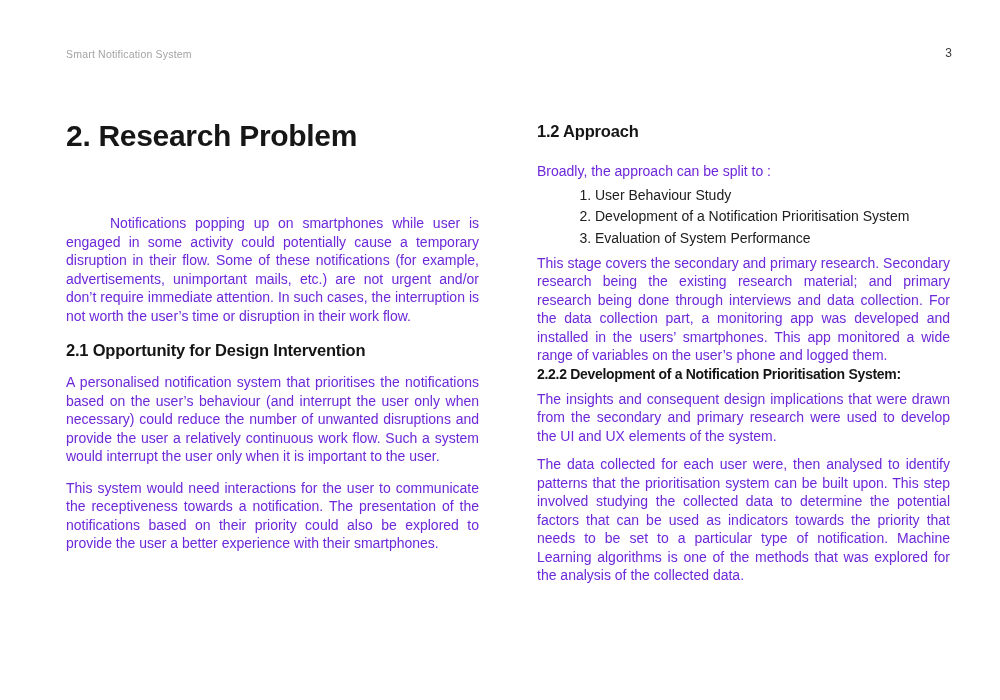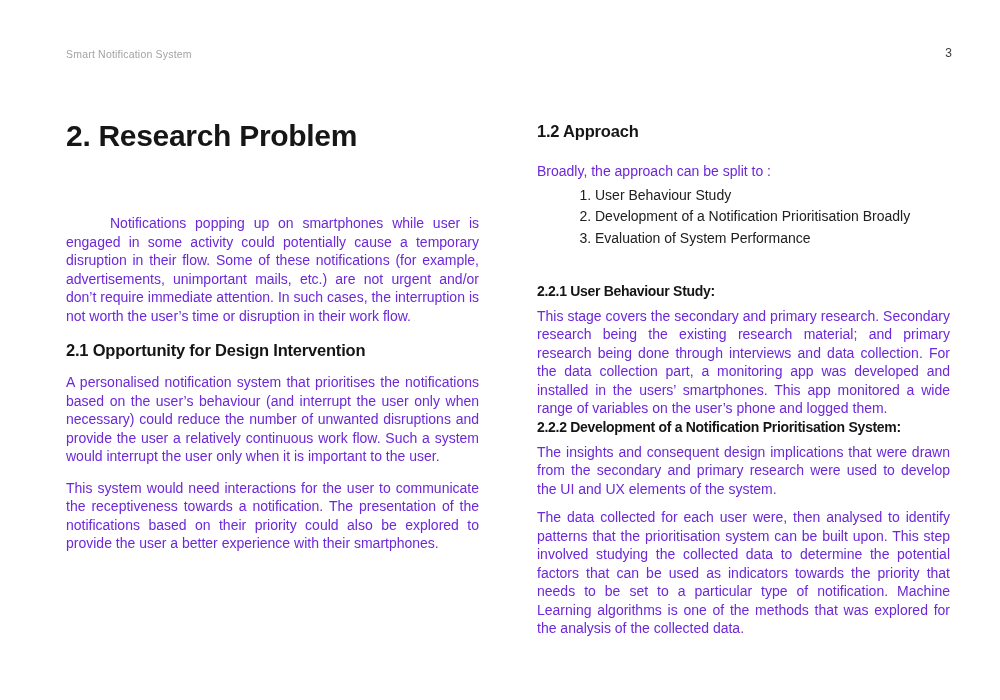--- a/index.html
+++ b/index.html
@@ -110,25 +110,24 @@
     <p class="body p-2-1-b">This system would need interactions for the user to communicate the receptiveness towards a notification. The presentation of the notifications based on their priority could also be explored to provide the user a better experience with their smartphones.</p>
   </div>
 
   <div class="col col-right">
     <h2 class="section-heading h-2-2">1.2 Approach</h2>
 
     <p class="body p-approach-intro">Broadly, the approach can be split to :</p>
 
     <ol class="approach-list">
       <li>User Behaviour Study</li>
-      <li>Development of a Notification Prioritisation Broadly</li>
+      <li>Development of a Notification Prioritisation System</li>
       <li>Evaluation of System Performance</li>
     </ol>
 
-    <h3 class="subsection-heading h-2-2-1">2.2.1 User Behaviour Study:</h3>
 
     <p class="body p-2-2-1">This stage covers the secondary and primary research. Secondary research being the existing research material; and primary research being done through interviews and data collection. For the data collection part, a monitoring app was developed and installed in the users’ smartphones. This app monitored a wide range of variables on the user’s phone and logged them.</p>
 
     <h3 class="subsection-heading h-2-2-2">2.2.2 Development of a Notification Prioritisation System:</h3>
 
     <p class="body p-2-2-2-a">The insights and consequent design implications that were drawn from the secondary and primary research were used to develop the UI and UX elements of the system.</p>
 
     <p class="body p-2-2-2-b">The data collected for each user were, then analysed to identify patterns that the prioritisation system can be built upon. This step involved studying the collected data to determine the potential factors that can be used as indicators towards the priority that needs to be set to a particular type of notification. Machine Learning algorithms is one of the methods that was explored for the analysis of the collected data.</p>
   </div>
 

